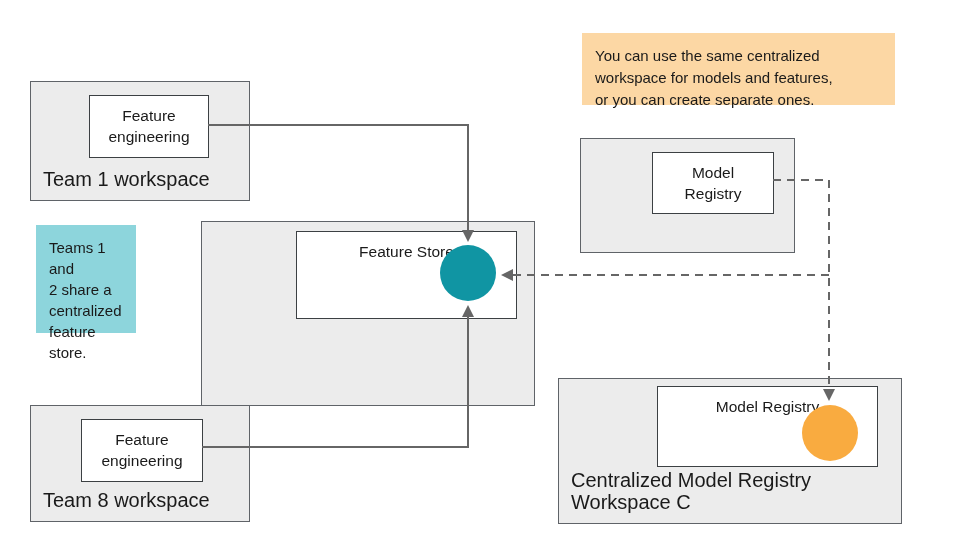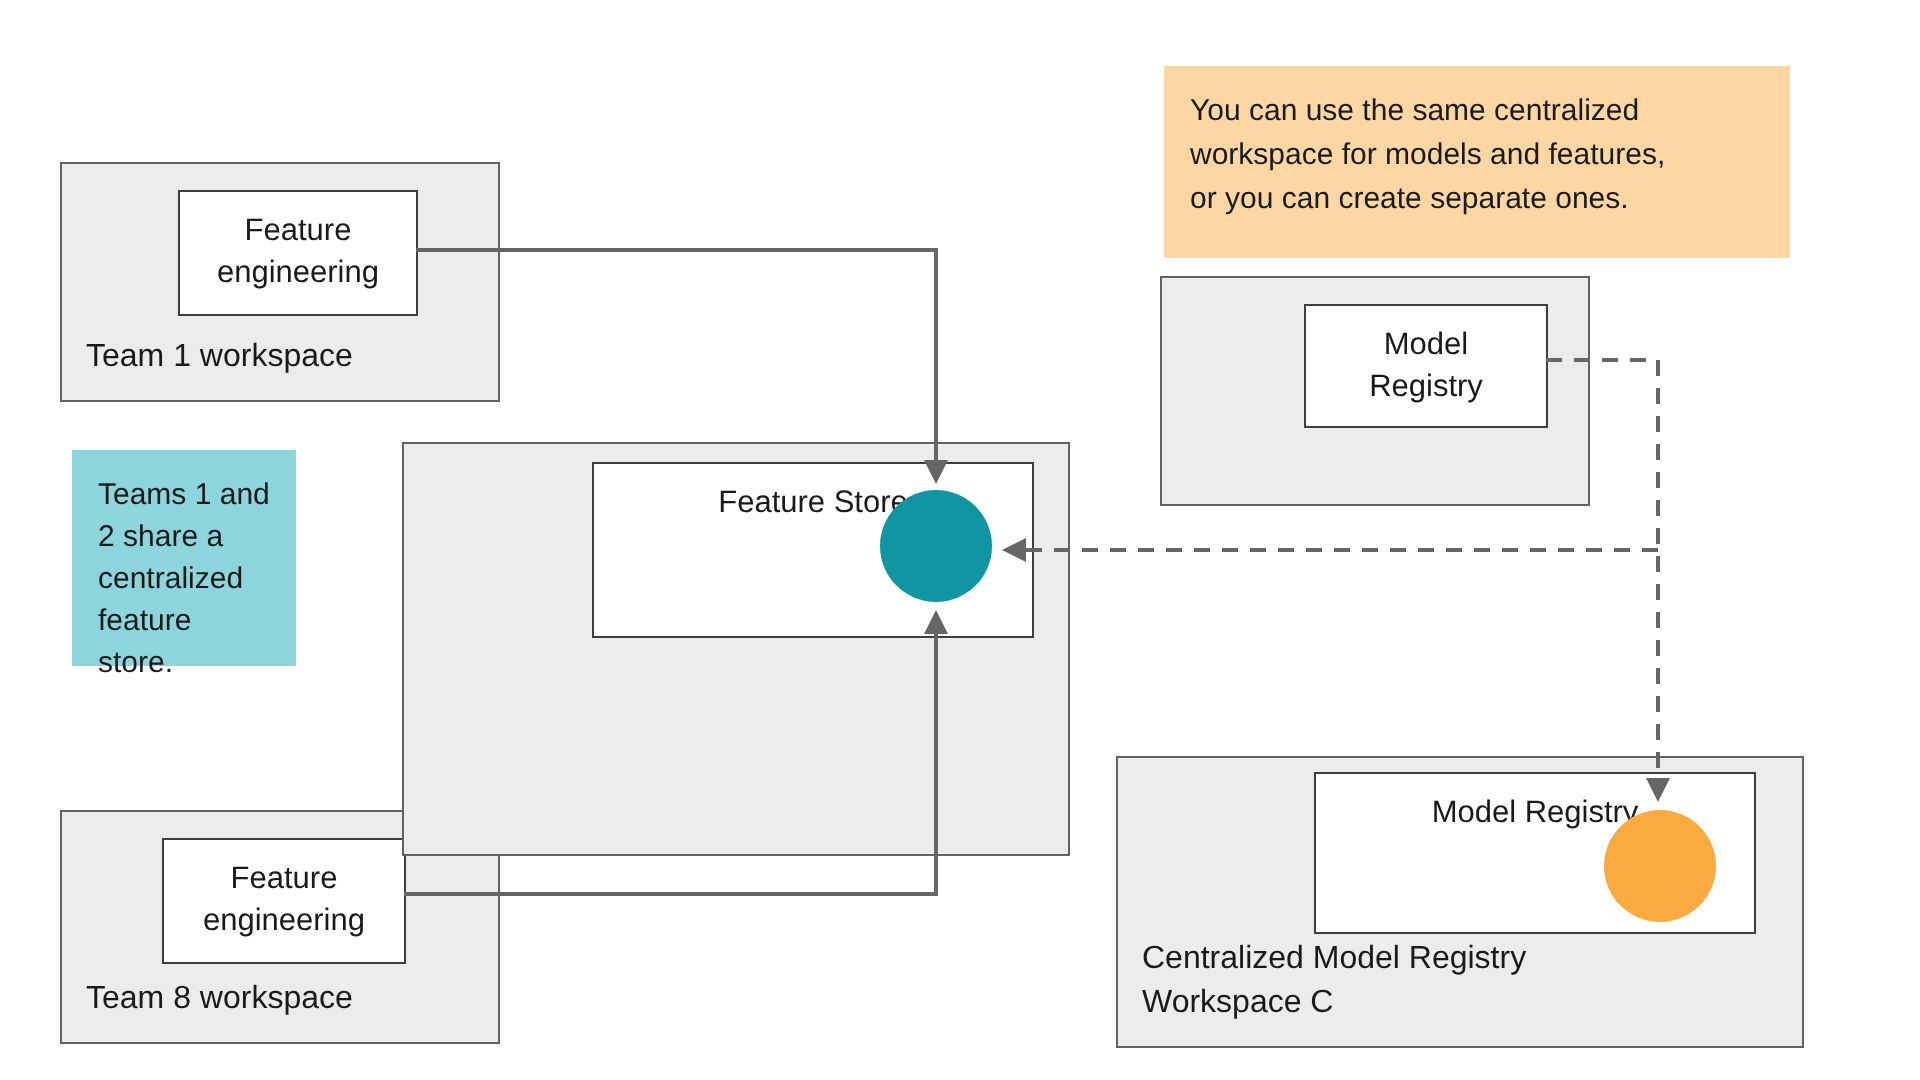--- a/index.html
+++ b/index.html
@@ -28,39 +28,39 @@
     box-sizing: border-box;
     padding: 9px 10px;
     font-size: 15.5px;
     line-height: 21px;
     text-align: center;
   }
   .ws-label {
     position: absolute;
     left: 12px;
     bottom: 10px;
-    font-size: 16px;
+    font-size: 20px;
     line-height: 22px;
     white-space: pre-line;
   }
   .note {
     position: absolute;
     box-sizing: border-box;
     padding: 12px 13px;
     font-size: 15px;
     line-height: 22px;
     white-space: pre-line;
   }
-  #note-models   { left: 582px; top: 33px;  width: 313px; height: 96px;  background: var(--note-models-bg, #fcd7a4); }
-  #note-teams    { left: 36px;  top: 225px; width: 112px; height: 108px; background: var(--note-teams-bg, #8dd5dc); line-height: 21px; }
+  #note-models   { left: 582px; top: 33px;  width: 313px; height: 72px;  background: var(--note-models-bg, #fcd7a4); }
+  #note-teams    { left: 36px;  top: 225px; width: 100px; height: 108px; background: var(--note-teams-bg, #8dd5dc); line-height: 21px; }
 
   #ws-team1 { left: 30px;  top: 81px;  width: 220px; height: 120px; }
   #ws-team2 { left: 30px;  top: 405px; width: 220px; height: 117px; }
   #ws-team3 { left: 580px; top: 138px; width: 215px; height: 115px; }
-  #ws-b     { left: 201px; top: 221px; width: 334px; height: 207px; }
+  #ws-b     { left: 201px; top: 221px; width: 334px; height: 185px; }
   #ws-c     { left: 558px; top: 378px; width: 344px; height: 146px; }
 
   #cmp-team1 { left: 58px; top: 13px; width: 120px; height: 63px; }
   #cmp-team2 { left: 50px; top: 13px; width: 122px; height: 63px; }
   #cmp-team3 { left: 71px; top: 13px; width: 122px; height: 62px; }
   #cmp-b     { left: 94px; top: 9px;  width: 221px; height: 88px; }
   #cmp-c     { left: 98px; top: 7px;  width: 221px; height: 81px; }
 
   #connector-overlay {
     position: absolute;

